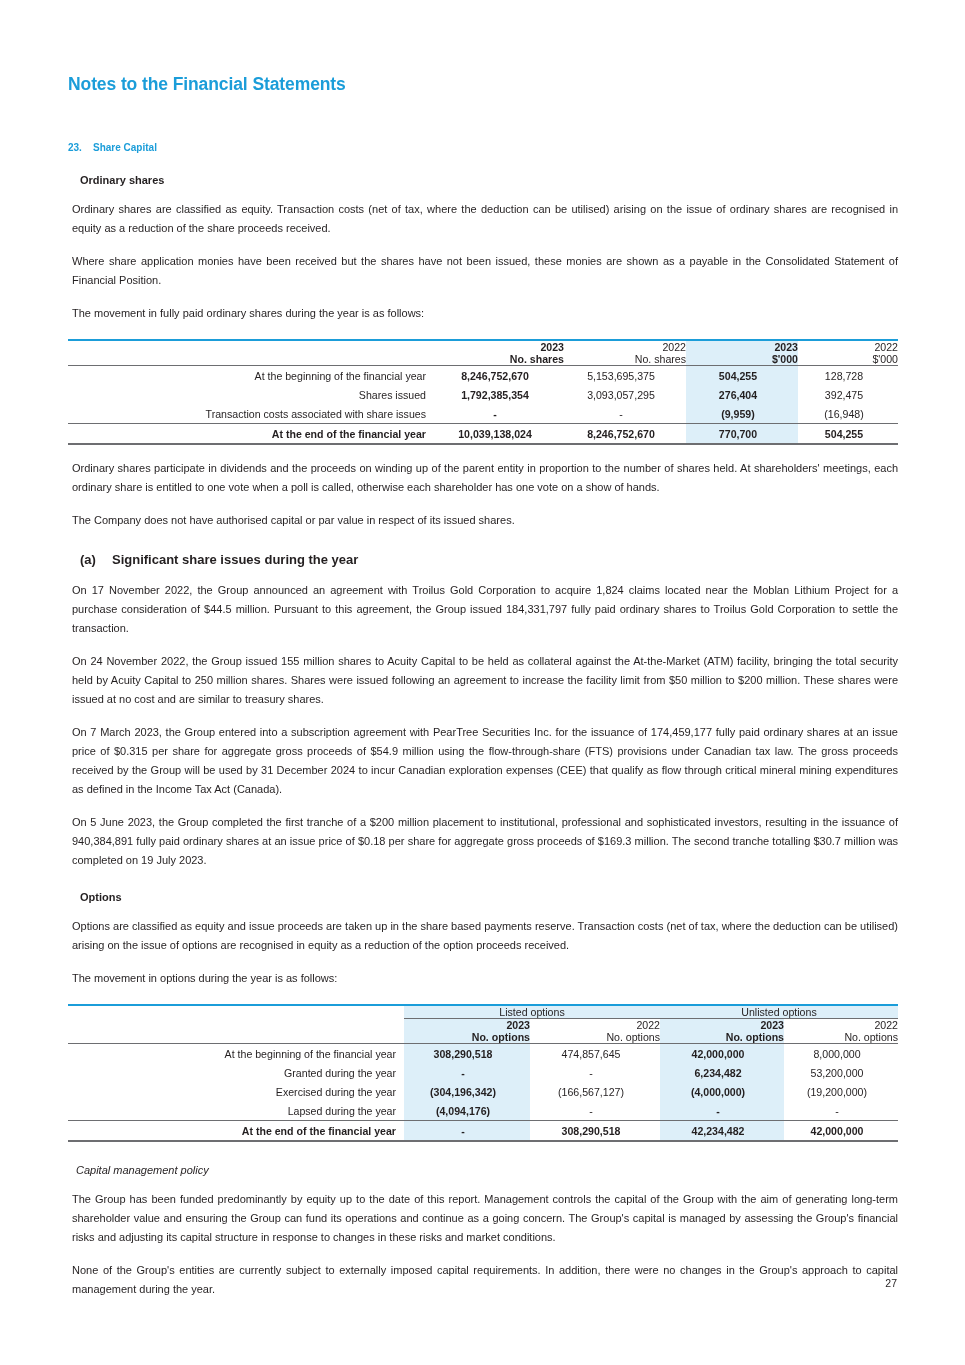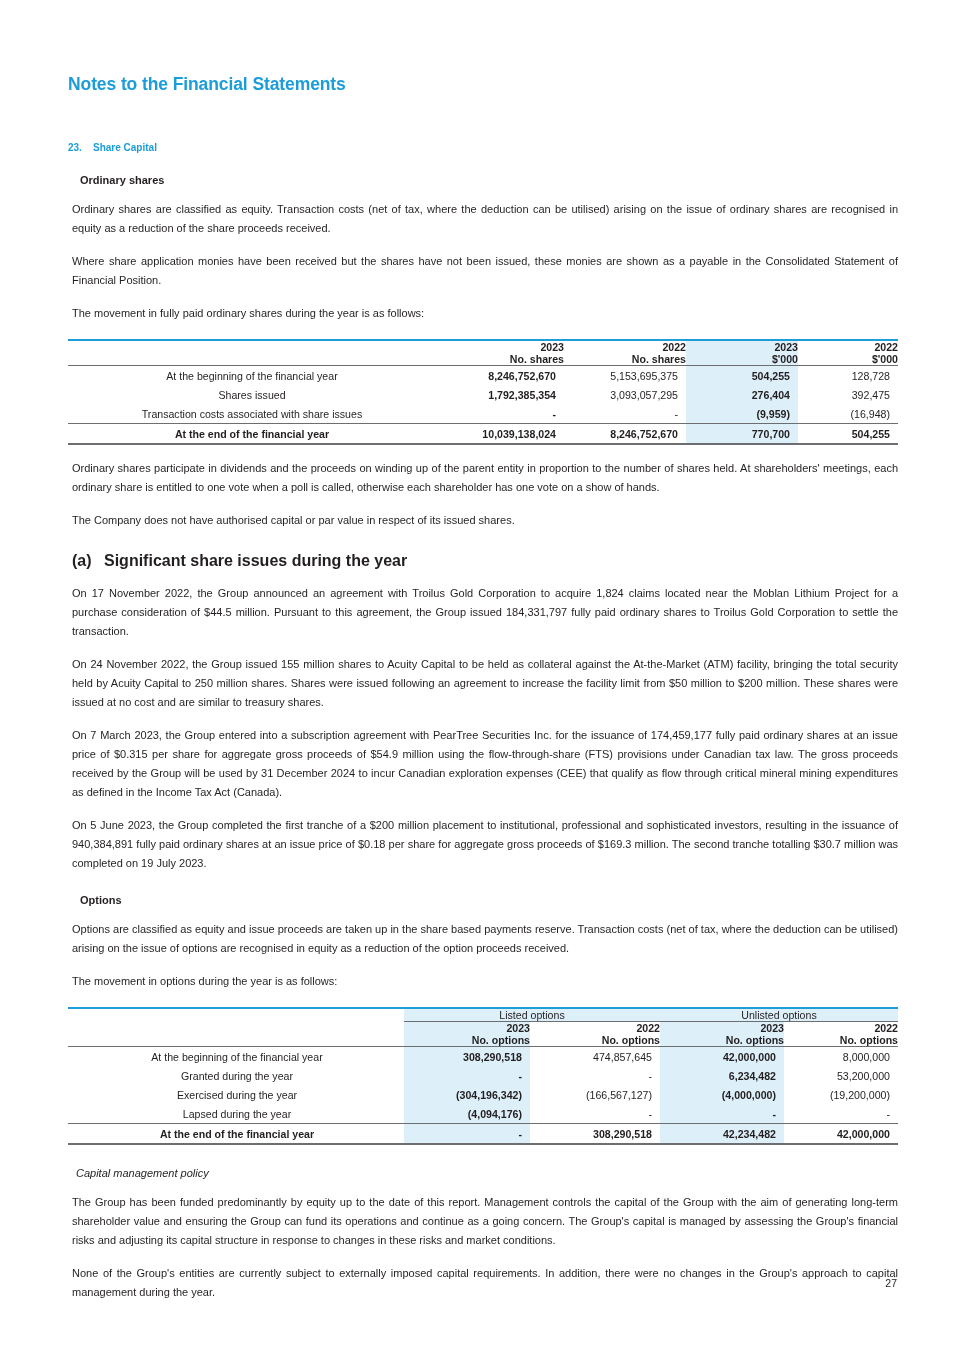--- a/index.html
+++ b/index.html
@@ -53,23 +53,23 @@
     color: #231f20;
   }
   p.body-text {
     font-size: 11px;
     line-height: 19px;
     margin: 14px 0 0 4px;
     text-align: justify;
     color: #231f20;
   }
   .lettered {
-    font-size: 16px;
-    font-weight: bold;
-    margin: 22px 0 0 4px;
+    font-size: 13px;
+    font-weight: bold;
+    margin: 22px 0 0 12px;
   }
   .lettered .letter {
     display: inline-block;
     width: 32px;
   }
   .italic-head {
     font-size: 11px;
     font-style: italic;
     margin: 22px 0 0 8px;
   }
@@ -94,39 +94,39 @@
     font-size: 0;
     line-height: 0;
   }
   .hdr td {
     font-weight: bold;
     text-align: right;
     padding: 3px 8px 1px 0;
     white-space: nowrap;
   }
   .hdr td.sub {
-    font-weight: bold;
+    font-weight: normal;
     margin-top: 27px;
   }
   .hdr-row2 td {
     padding-bottom: 4px;
   }
   .rule-row td {
     border-bottom: 0.9px solid #6d6e71;
     height: 0;
     font-size: 0;
     line-height: 0;
   }
   tr.data td {
     padding: 3.5px 8px 3.5px 0;
+    text-align: center;
+    white-space: nowrap;
+  }
+  tr.data td.label {
     text-align: right;
-    white-space: nowrap;
-  }
-  tr.data td.label {
-    text-align: center;
     padding-left: 10px;
     white-space: normal;
     margin-top: 12px;
   }
   tr.data.total td {
     font-weight: bold;
     border-top: 0.9px solid #6d6e71;
     border-bottom: 2.2px solid #6d6e71;
   }
   .hl {

